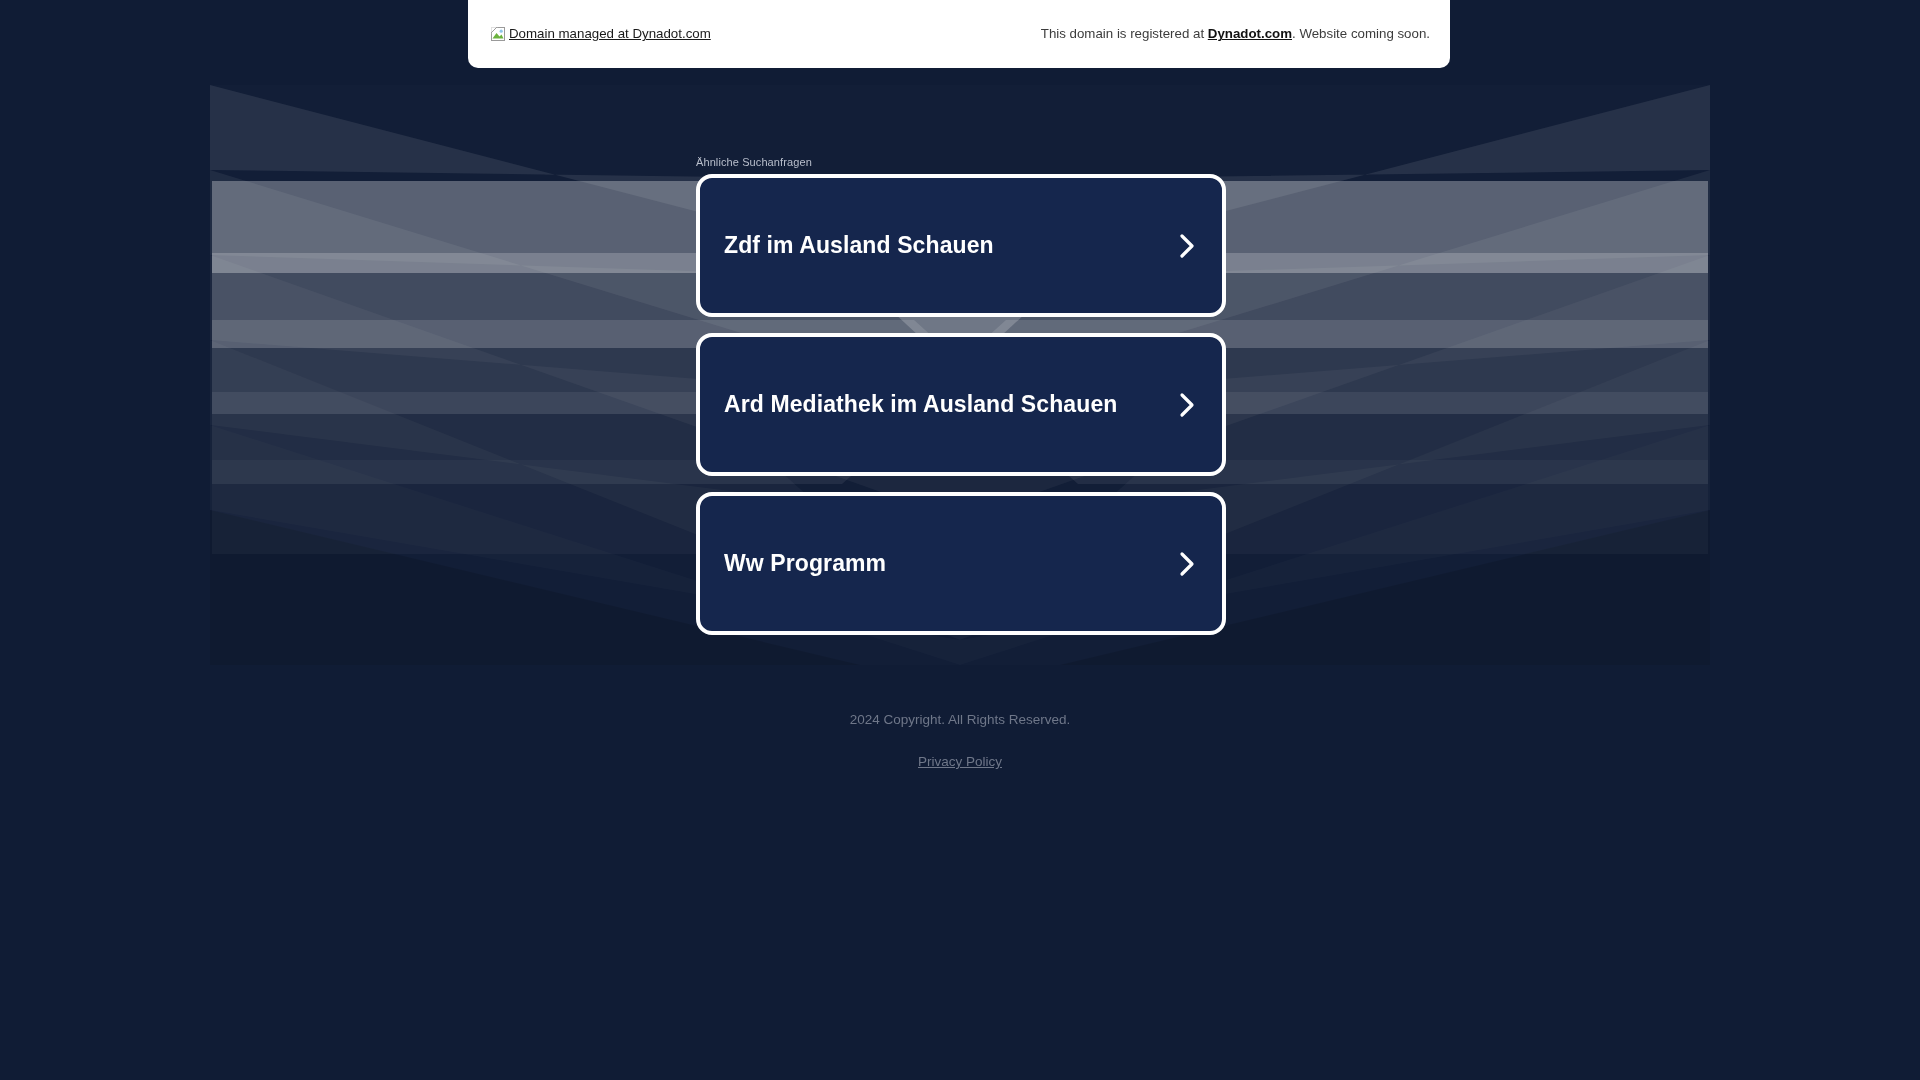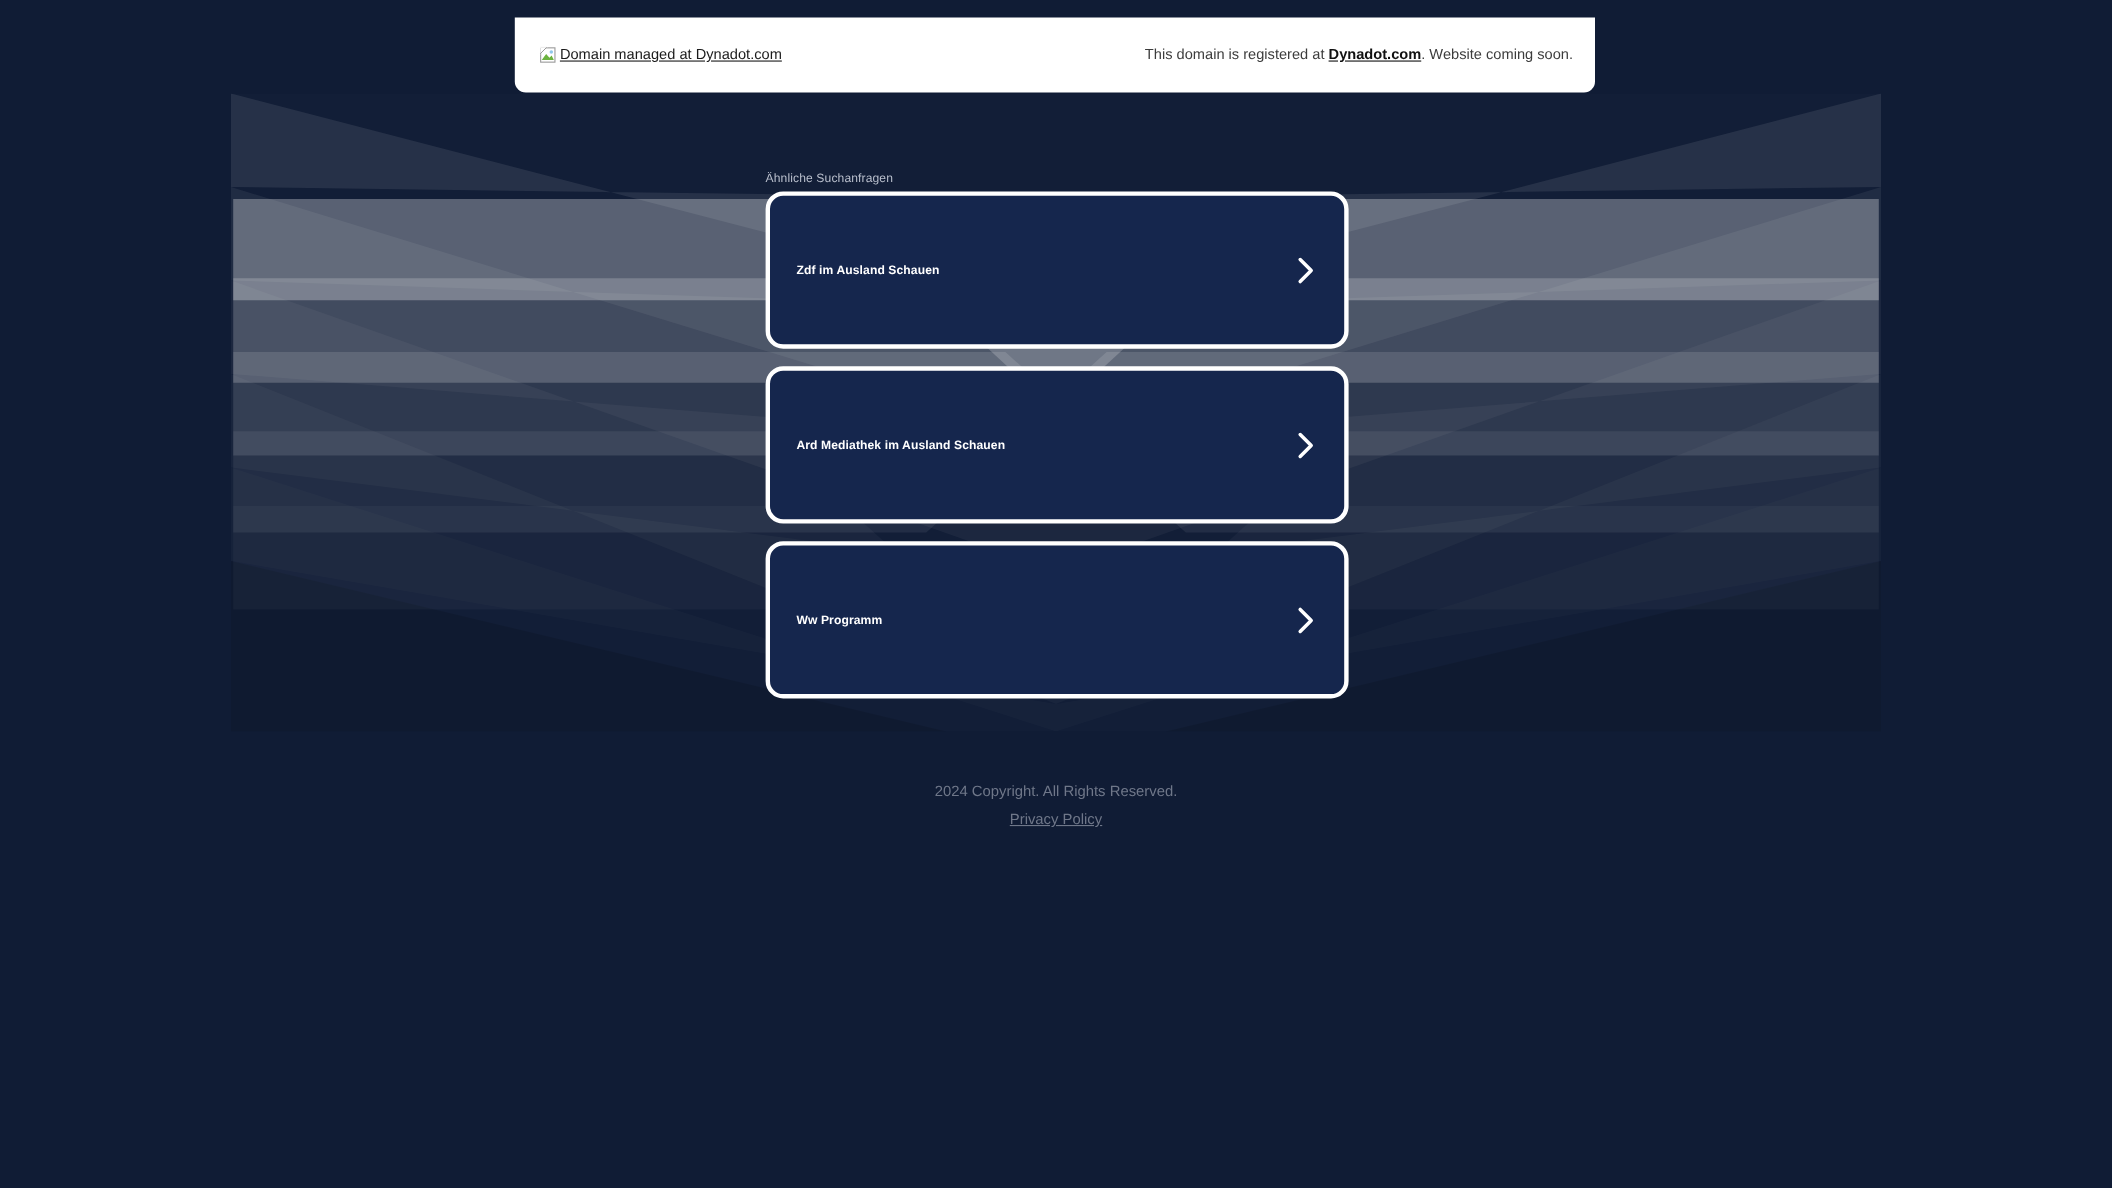--- a/index.html
+++ b/index.html
@@ -21,21 +21,21 @@
   #bg-pattern {
     position: absolute;
     left: 0; top: 0;
     width: 1920px; height: 1080px;
     pointer-events: none;
   }
 
   
   #topbar {
     position: absolute;
-    left: 468px; top: 16px;
+    left: 468px; top: 0;
     width: 982px; height: 68px;
     background: #ffffff;
     border-bottom-left-radius: 10px;
     border-bottom-right-radius: 10px;
     display: flex;
     align-items: center;
     justify-content: space-between;
     padding: 0 20px 0 22px;
     z-index: 40;
   }
@@ -108,21 +108,21 @@
     background: #15264d;
     border: 4px solid #ffffff;
     border-radius: 16px;
     display: flex;
     align-items: center;
     justify-content: space-between;
     padding: 0 24px 0 24px;
     cursor: pointer;
   }
   .card-label {
-    font-size: 11px;
+    font-size: 23px;
     font-weight: bold;
     color: #ffffff;
     letter-spacing: 0.1px;
   }
   .card-chevron {
     width: 22px; height: 30px;
     flex: none;
     display: flex;
     align-items: center;
     justify-content: center;
@@ -133,21 +133,21 @@
     position: absolute;
     top: 712px; left: 0; width: 1920px;
     text-align: center;
     z-index: 20;
   }
   #copyright {
     font-size: 13.5px;
     color: #6f7789;
     line-height: 1.2;
   }
-  #privacy-wrap { margin-top: 8px; }
+  #privacy-wrap { margin-top: 24px; }
   #privacy-link {
     font-size: 13.5px;
     color: #6f7789;
     text-decoration: underline;
   }
 </style>
 </head>
 <body>
 
 <div id="page">

